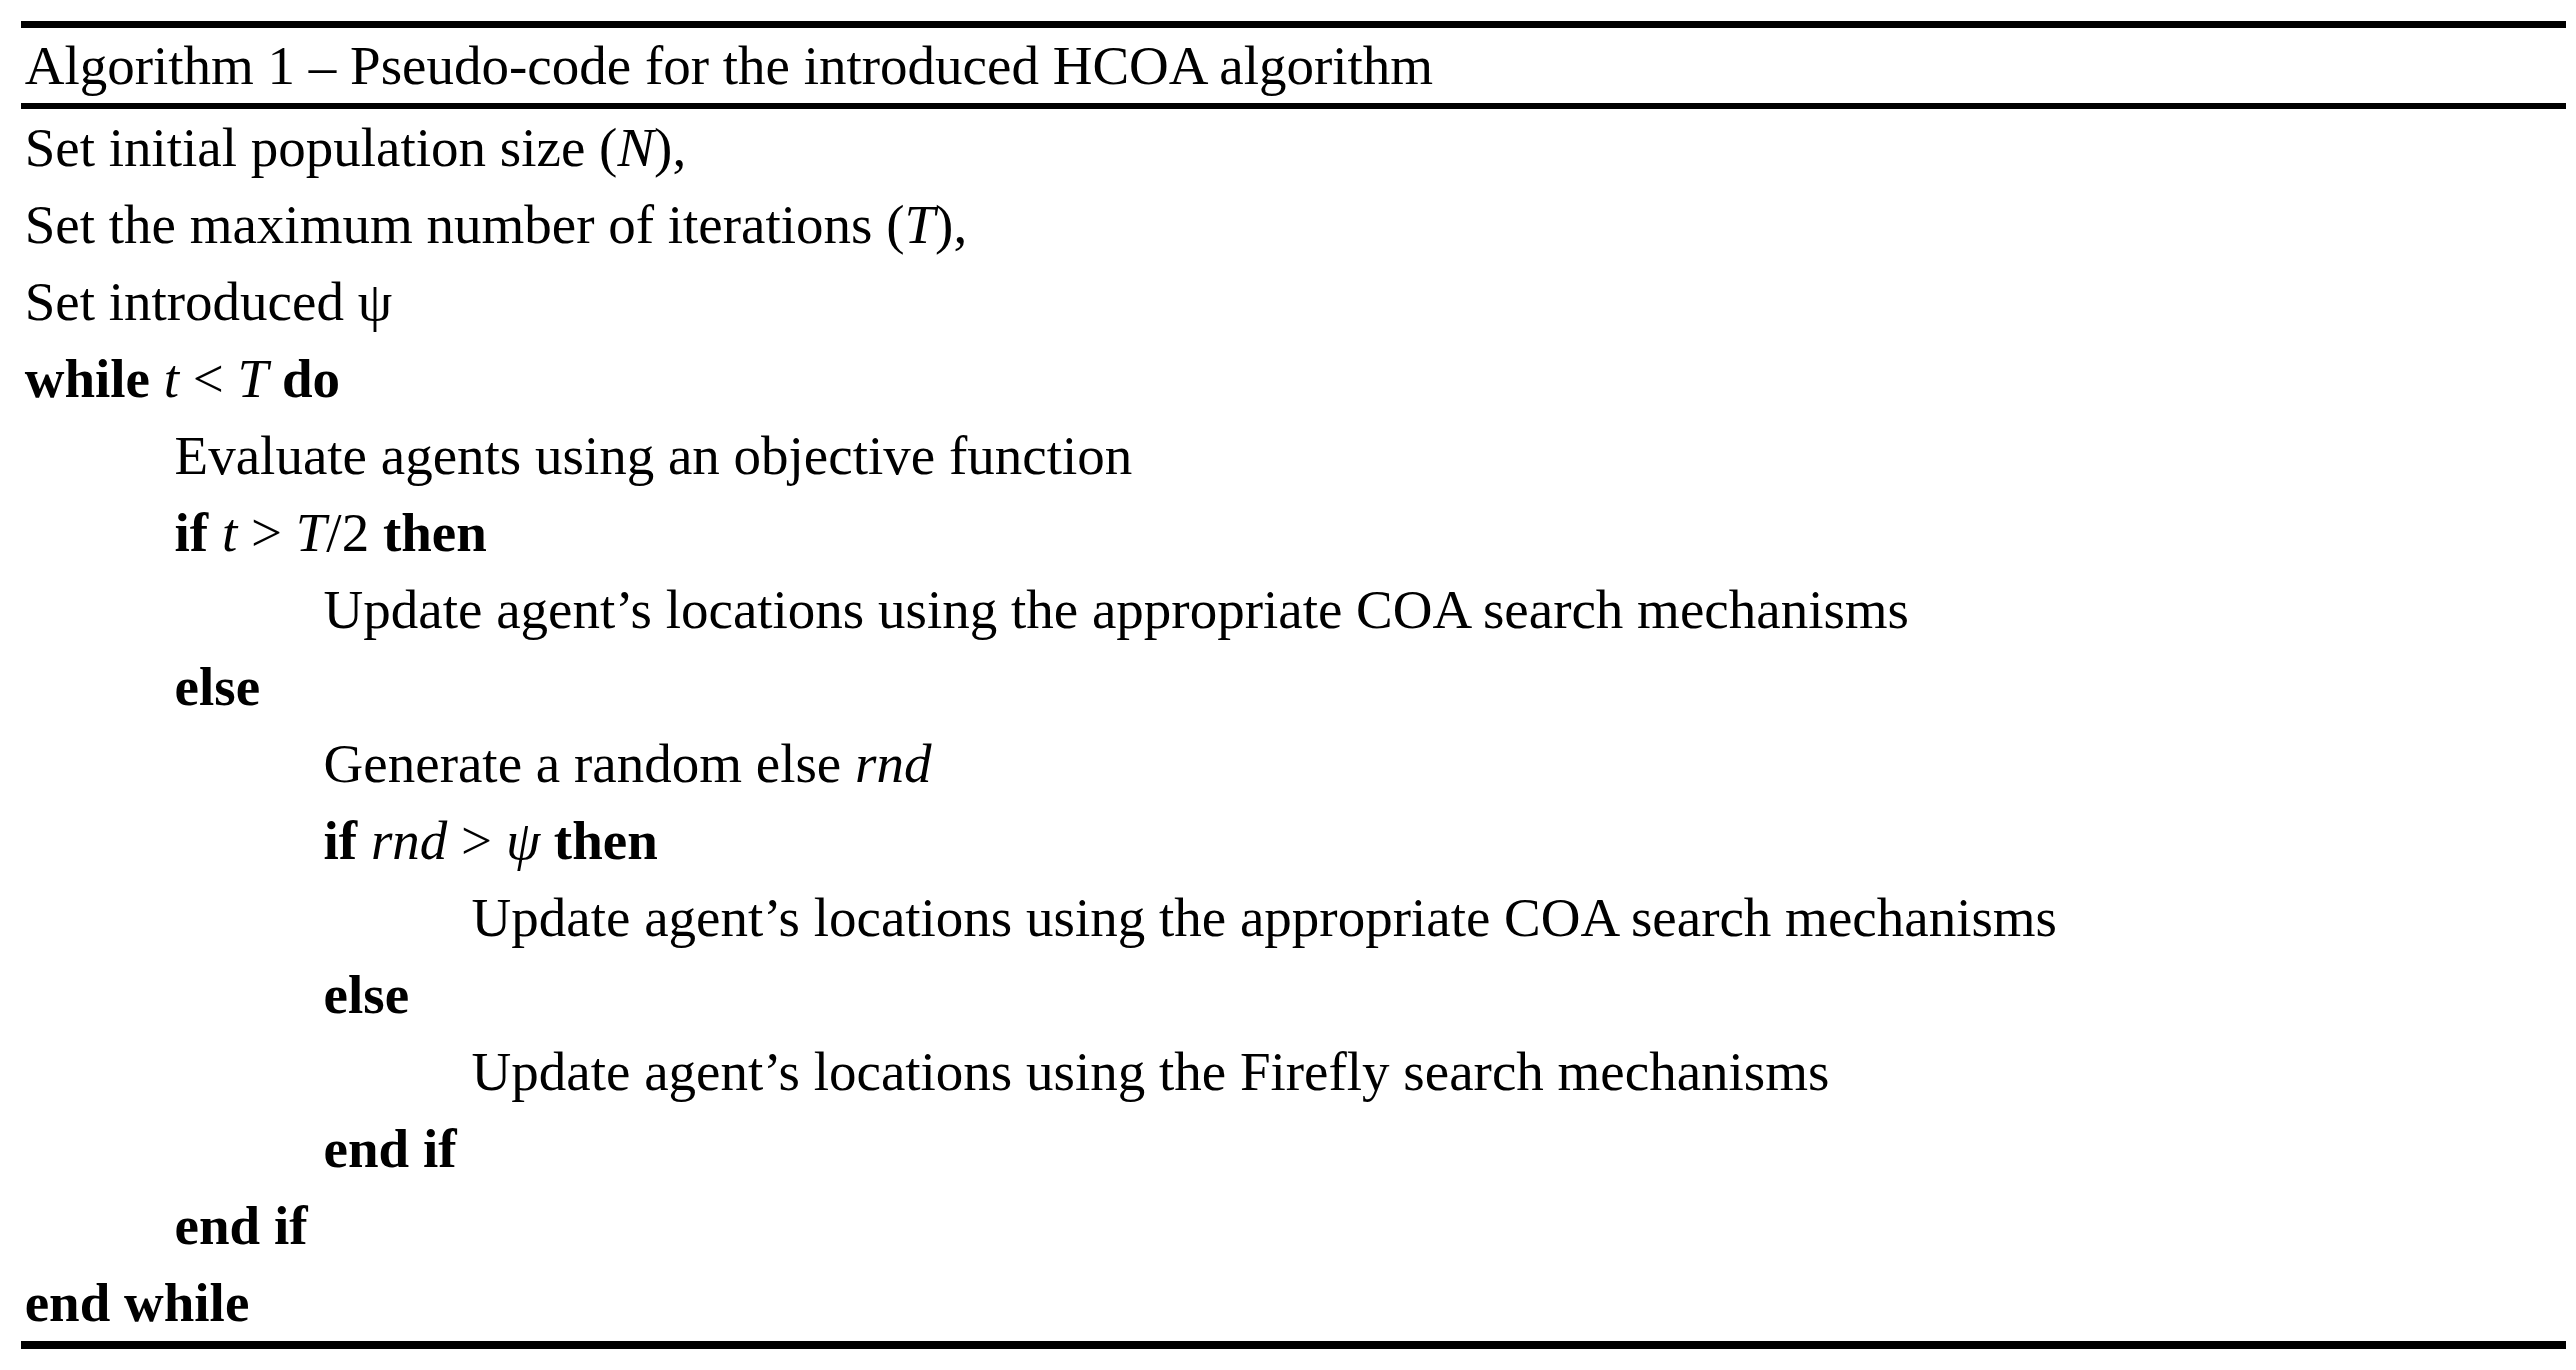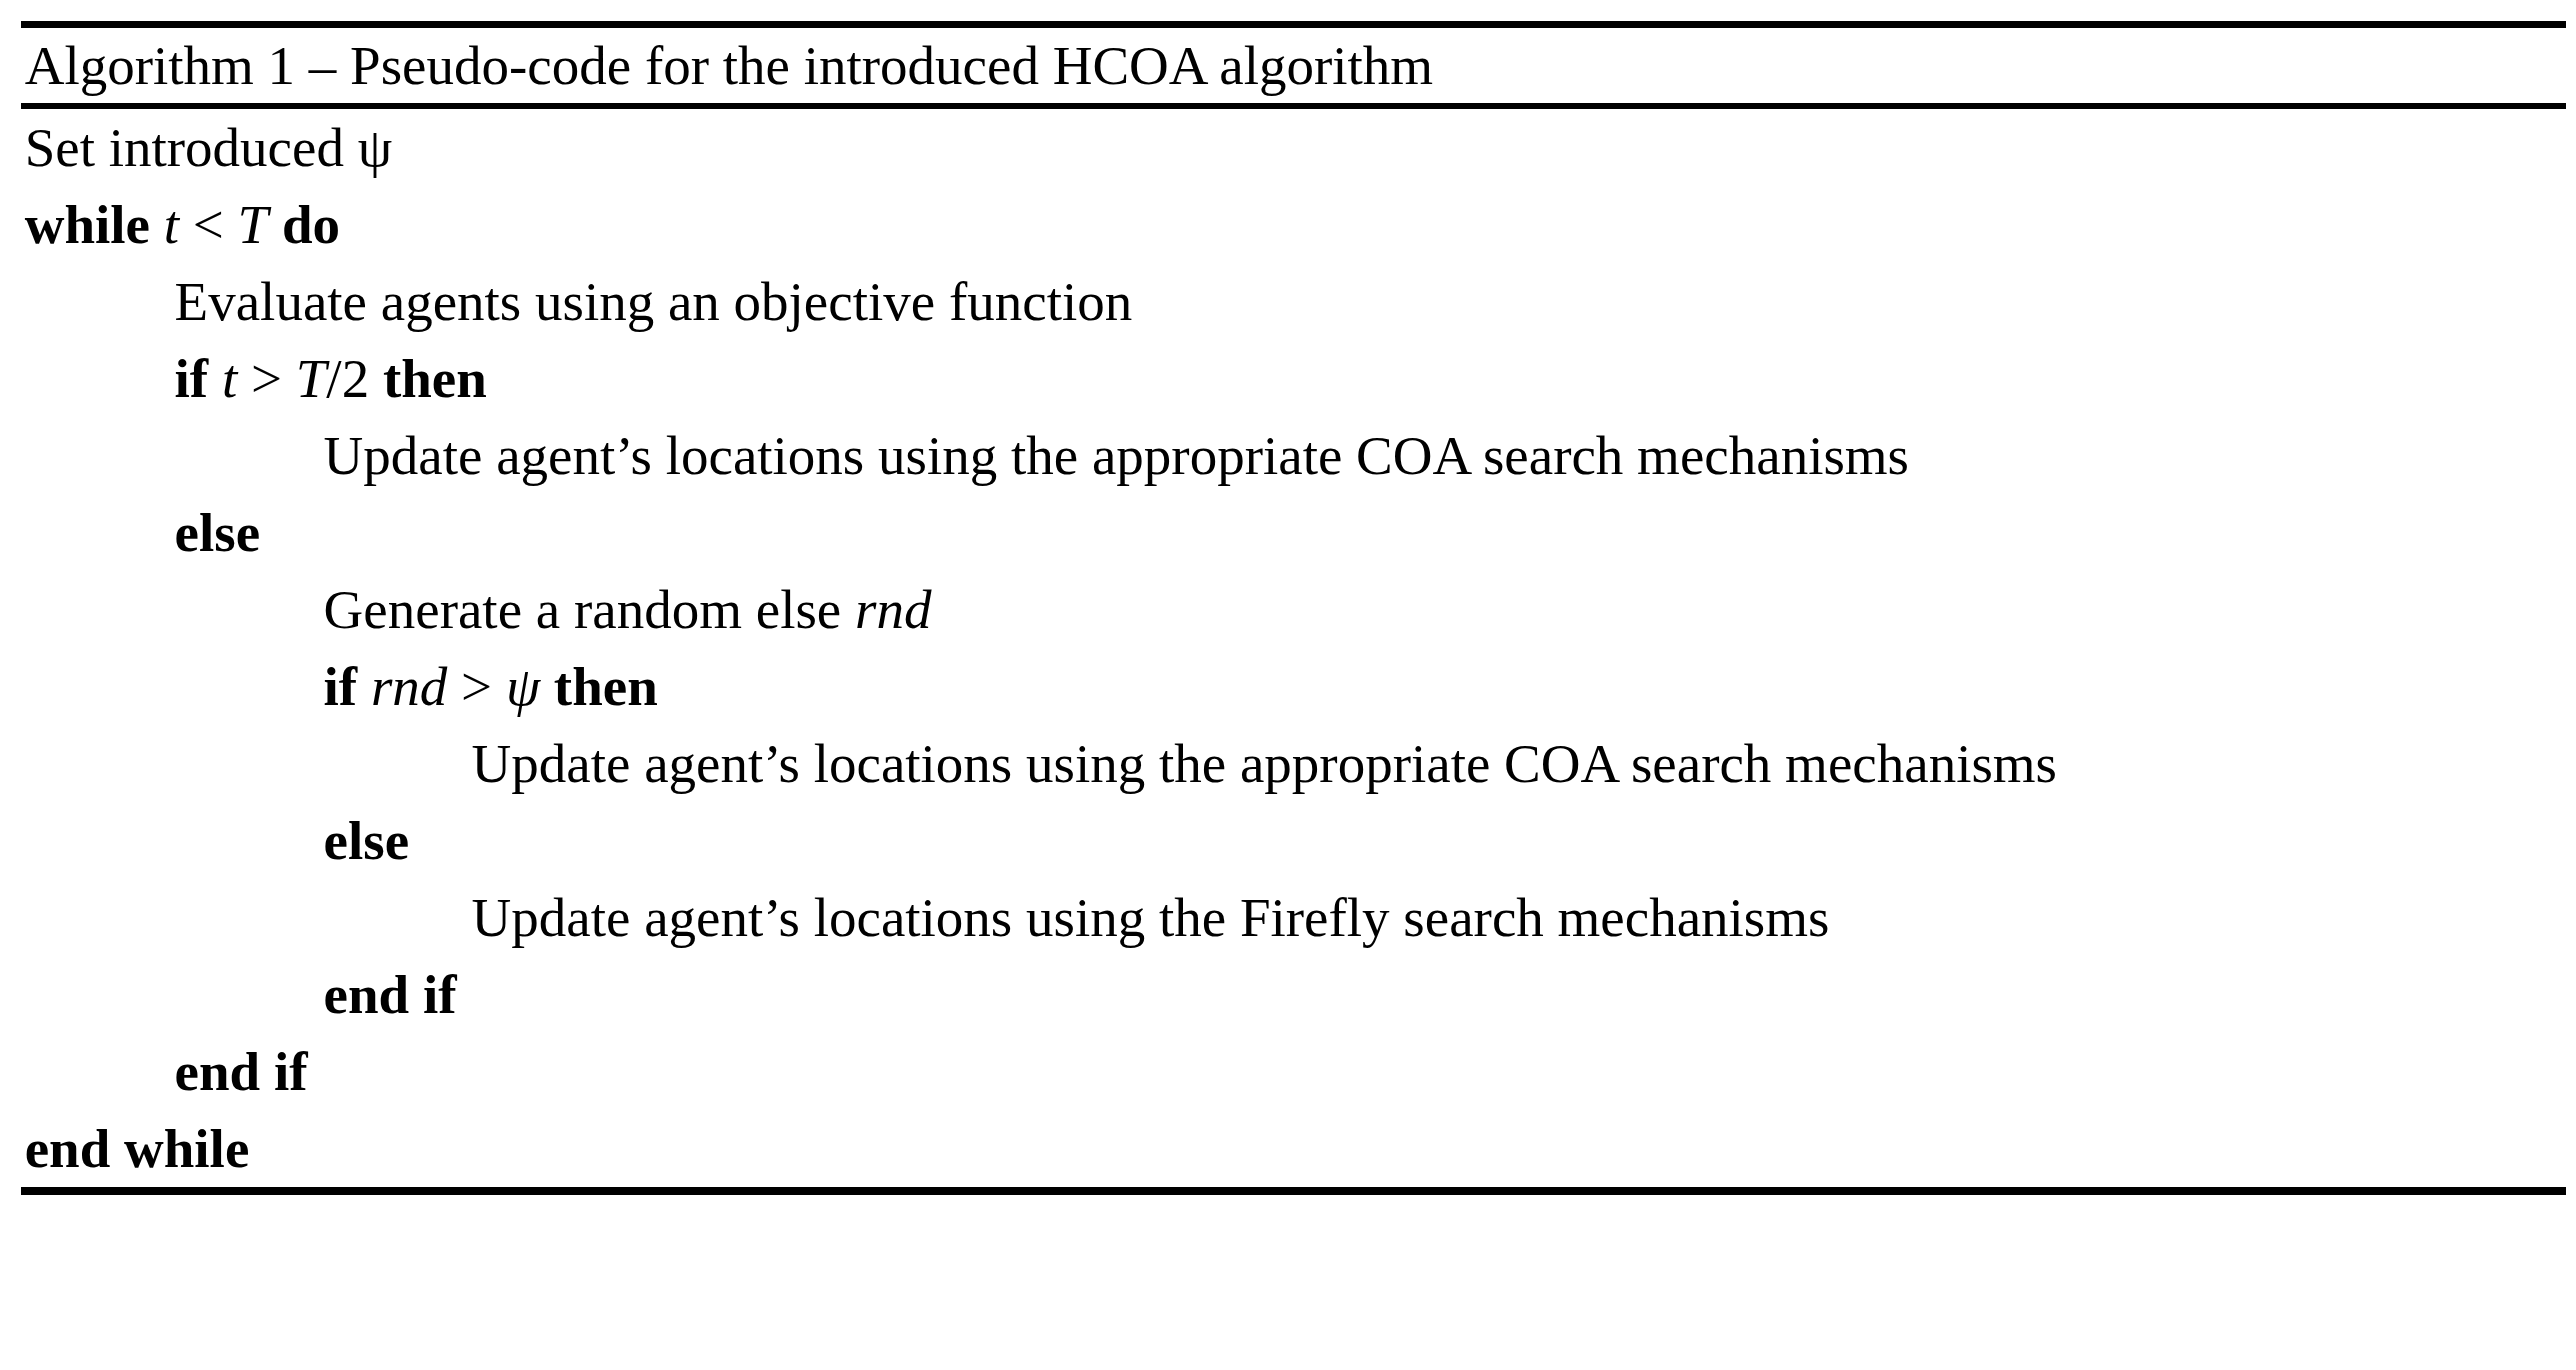--- a/index.html
+++ b/index.html
@@ -49,20 +49,22 @@
   .var { font-style: italic; }
 </style>
 </head>
 <body>
 
 <div class="algorithm-box">
   <div class="rule rule-top"></div>
   <div class="title-row">Algorithm 1 – Pseudo-code for the introduced HCOA algorithm</div>
   <div class="rule rule-mid"></div>
   <div class="algo-body">
+      <div class="line indent-0"><span>Set initial population size (</span><span class="var">N</span><span>),</span></div>
+      <div class="line indent-0"><span>Set the maximum number of iterations (</span><span class="var">T</span><span>),</span></div>
       <div class="line indent-0"><span>Set introduced </span><span>ψ</span></div>
       <div class="line indent-0"><span class="kw">while</span><span> </span><span class="var">t</span><span> &lt; </span><span class="var">T</span><span> </span><span class="kw">do</span></div>
       <div class="line indent-1"><span>Evaluate agents using an objective function</span></div>
       <div class="line indent-1"><span class="kw">if</span><span> </span><span class="var">t</span><span> &gt; </span><span class="var">T</span><span>/2 </span><span class="kw">then</span></div>
       <div class="line indent-2"><span>Update agent’s locations using the appropriate COA search mechanisms</span></div>
       <div class="line indent-1"><span class="kw">else</span></div>
       <div class="line indent-2"><span>Generate a random else </span><span class="var">rnd</span></div>
       <div class="line indent-2"><span class="kw">if</span><span> </span><span class="var">rnd</span><span> &gt; </span><span class="var">ψ</span><span> </span><span class="kw">then</span></div>
       <div class="line indent-3"><span>Update agent’s locations using the appropriate COA search mechanisms</span></div>
       <div class="line indent-2"><span class="kw">else</span></div>

